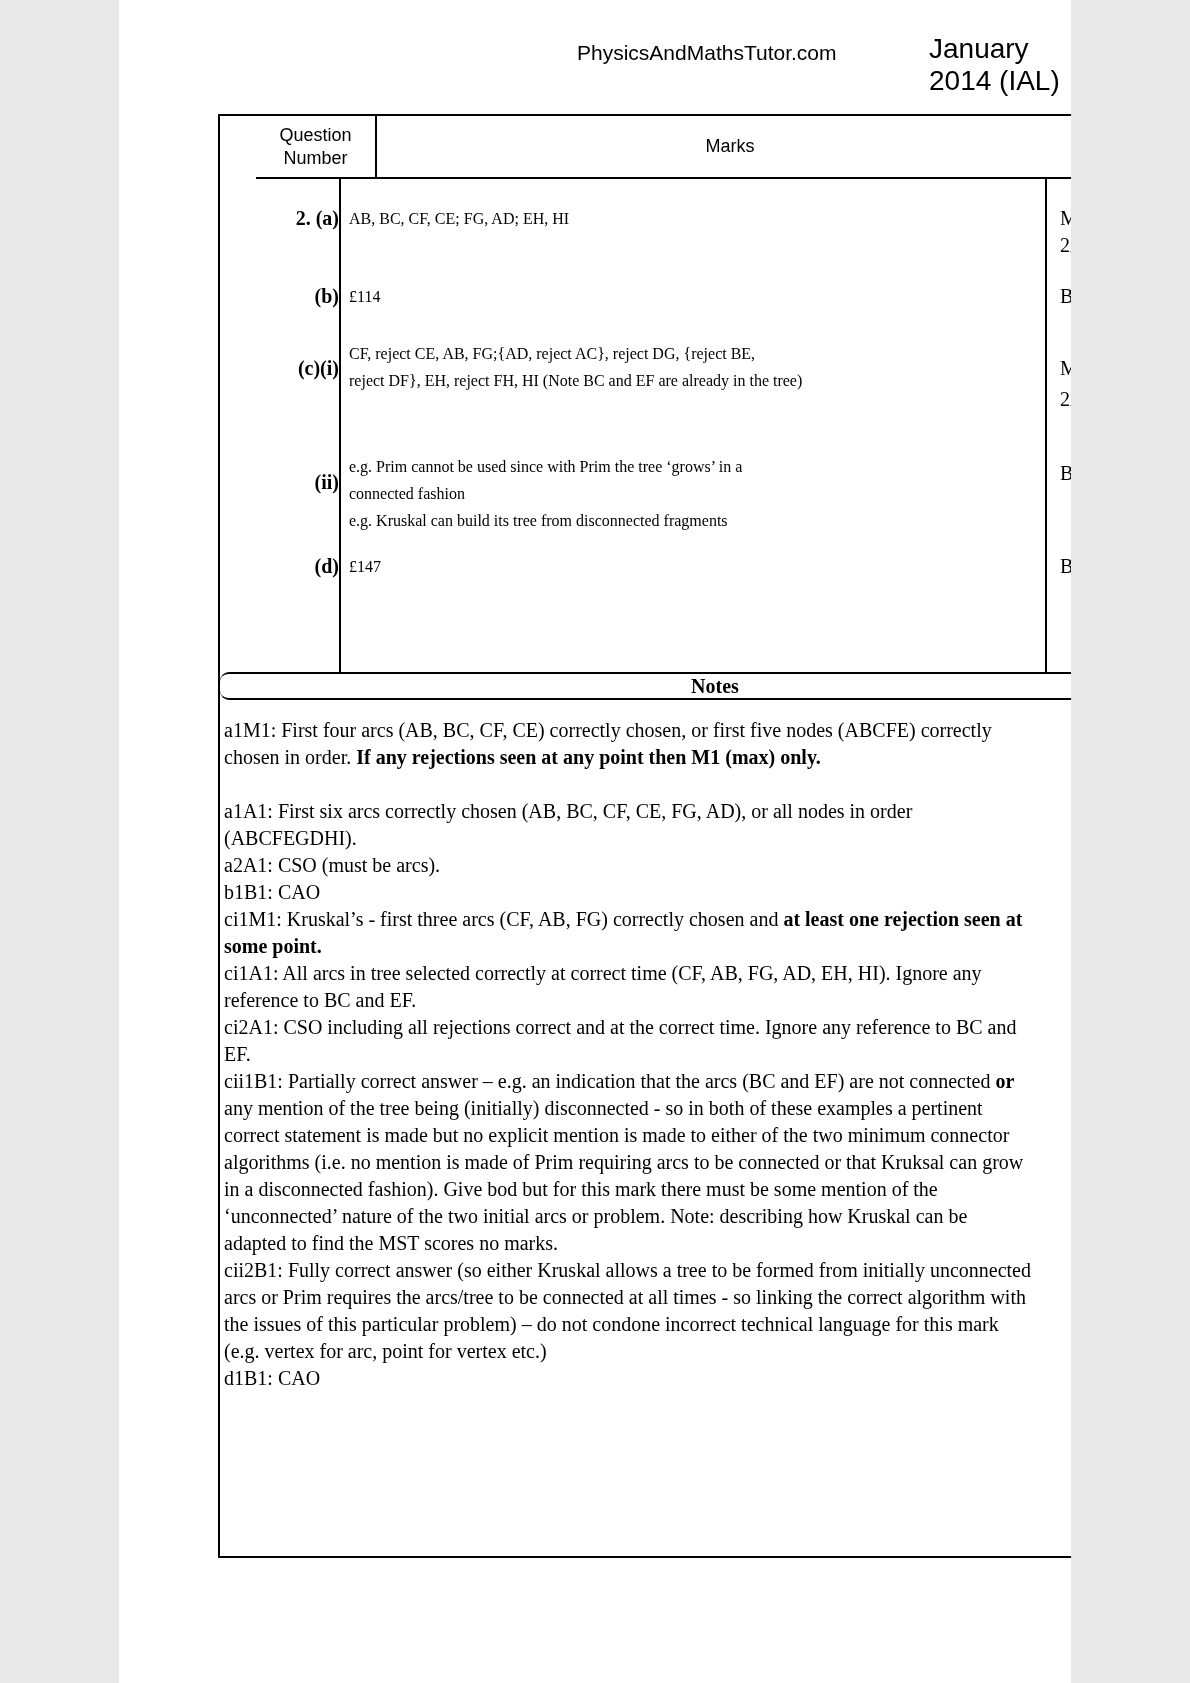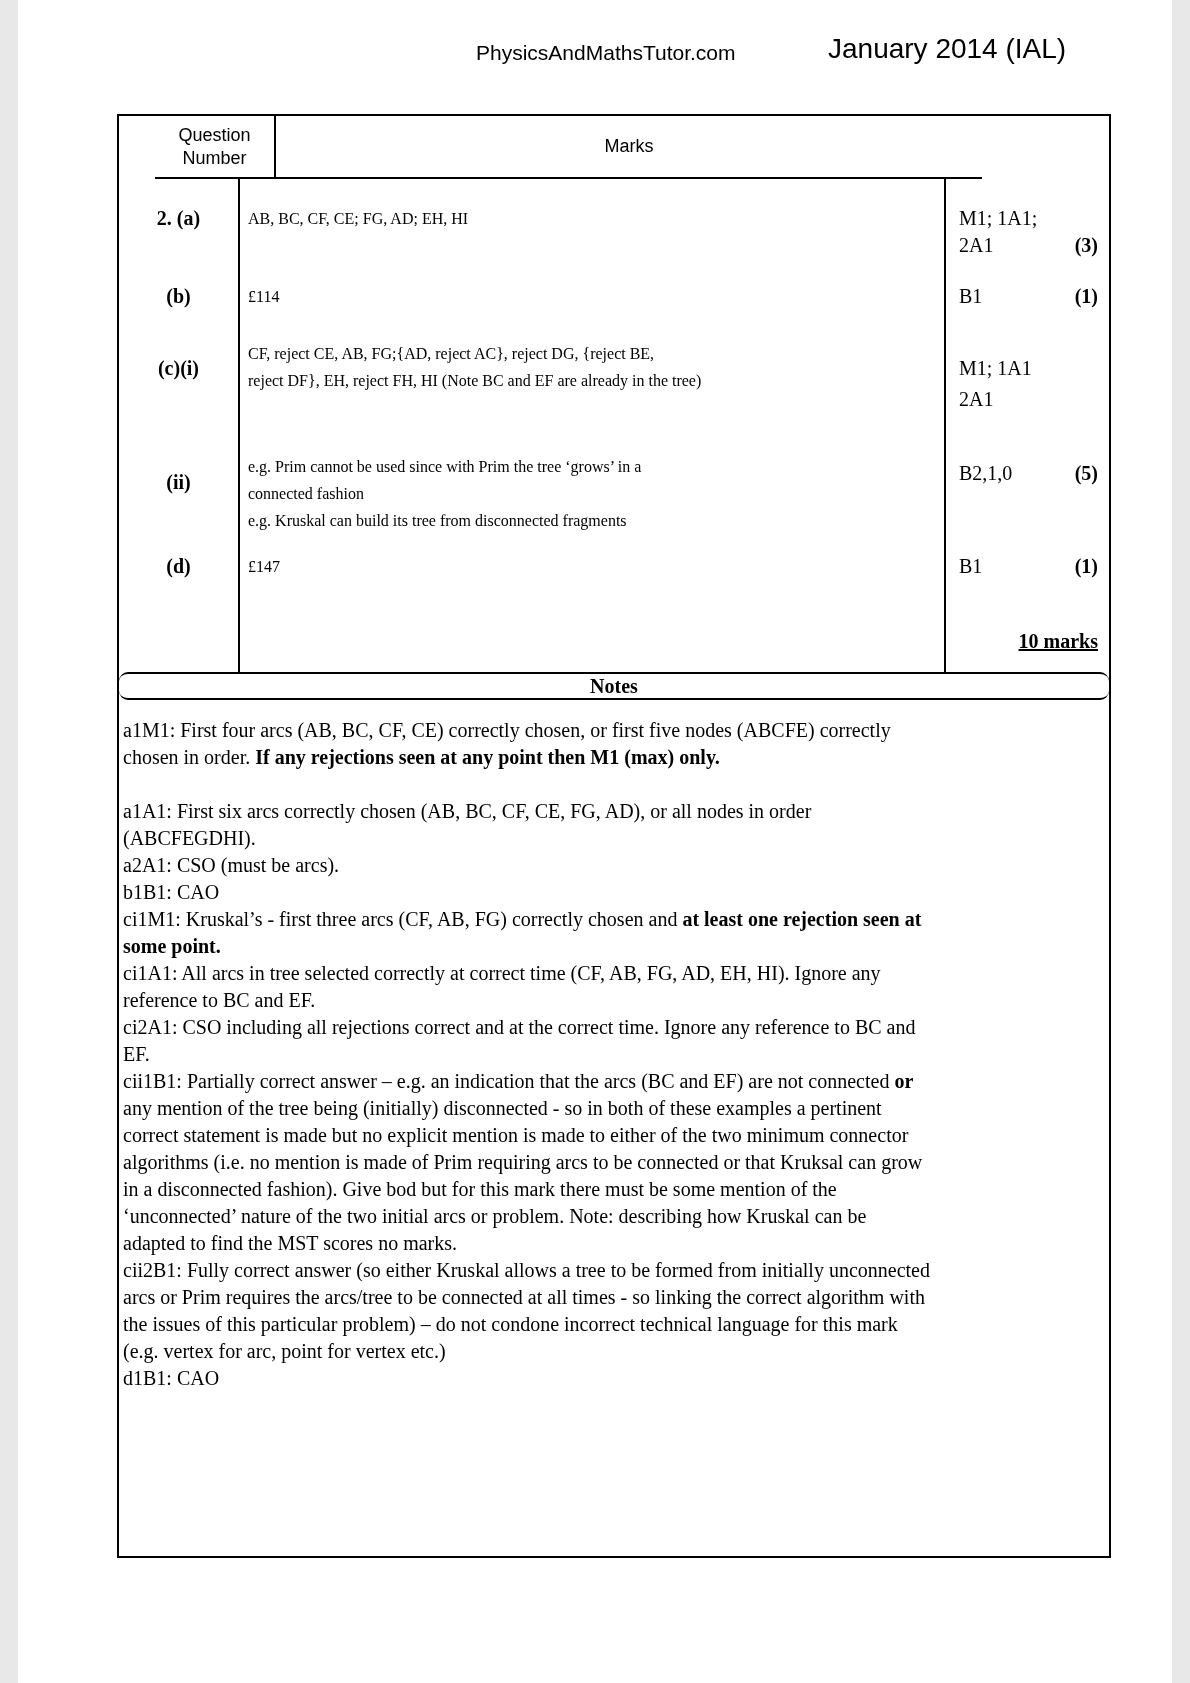--- a/index.html
+++ b/index.html
@@ -1,17 +1,17 @@
 <!DOCTYPE html>
 <html><head>
 <meta charset="utf-8">
 <style>
   html,body{margin:0;padding:0;background:#e8e8e8;}
   .page{
-    position:relative;width:1154px;height:1683px;background:#ffffff;
+    position:relative;width:952px;height:1683px;background:#ffffff;
     font-family:"Liberation Serif", serif;color:#000;overflow:hidden;
     margin:0 auto;
   }
   .site-title{
     position:absolute;left:458px;top:41px;
     font-family:"Liberation Sans", sans-serif;font-size:21px;
   }
   .edition{
     position:absolute;left:810px;top:33px;
     font-family:"Liberation Sans", sans-serif;font-size:28px;
@@ -26,21 +26,21 @@
     border-bottom:2px solid #000;box-sizing:border-box;
     display:flex;align-items:center;justify-content:center;text-align:center;
     font-family:"Liberation Sans", sans-serif;font-size:18px;line-height:23px;
     white-space:pre-line;
   }
   .bcol1{border-right:2px solid #000;box-sizing:border-box;}
   .bcol2{border-right:2px solid #000;box-sizing:border-box;}
   .body-row{display:grid;grid-template-columns:121px 706px 163px;height:493px;flex:none;}
   .body-cell{position:relative;box-sizing:border-box;}
   .q-label{
-    position:absolute;left:0;right:0;text-align:center;
+    position:absolute;left:0;right:0;text-align:right;
     font-weight:bold;font-size:20px;line-height:27px;
   }
   .scheme-item{
     position:absolute;left:8px;right:5px;
     font-size:16px;line-height:27px;white-space:pre-line;
   }
   .mark-line{
     position:absolute;left:13px;right:11px;
     font-size:20px;line-height:27px;
     display:flex;justify-content:space-between;

